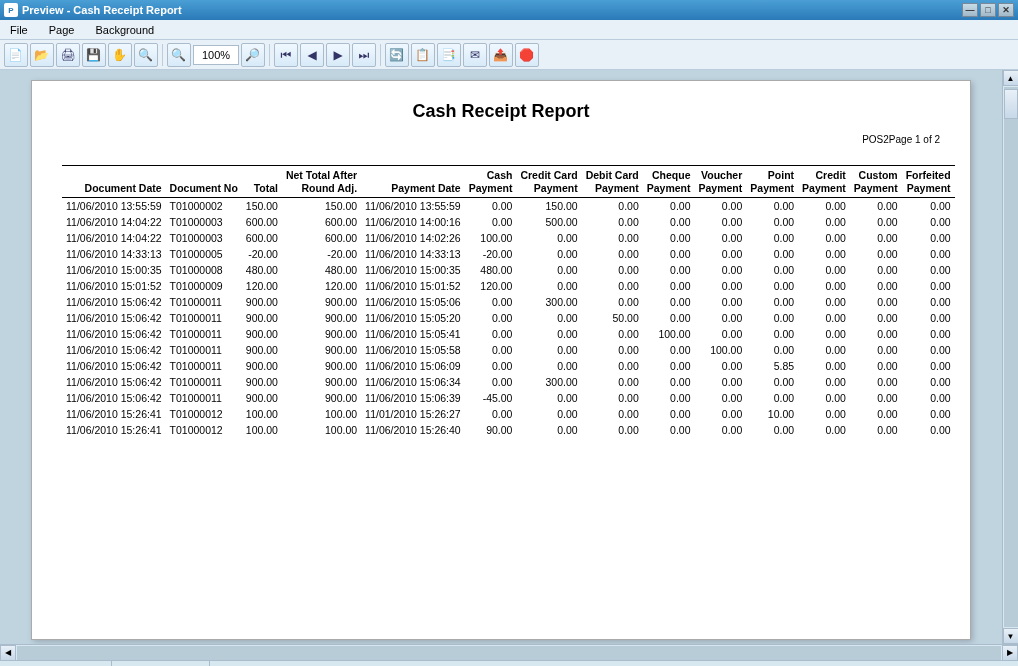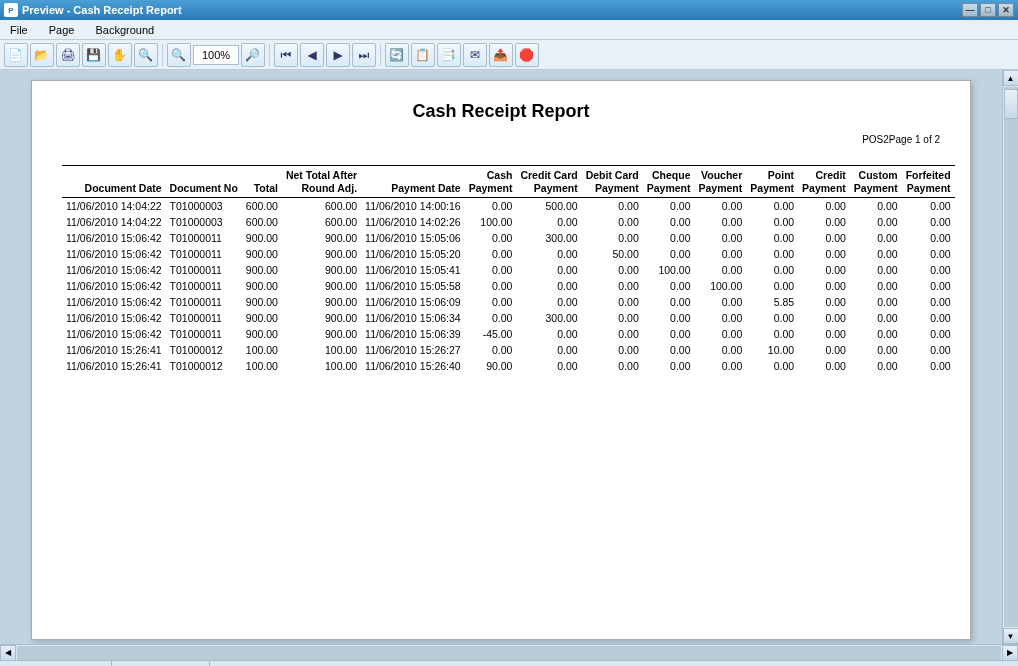--- a/index.html
+++ b/index.html
@@ -248,20 +248,36 @@
             <th class="right">Cheque<br>Payment</th>
             <th class="right">Voucher<br>Payment</th>
             <th class="right">Point<br>Payment</th>
             <th class="right">Credit<br>Payment</th>
             <th class="right">Custom<br>Payment</th>
             <th class="right">Forfeited<br>Payment</th>
           </tr>
         </thead>
         <tbody id="table-body">
             <tr>
+              <td>11/06/2010 13:55:59</td>
+              <td>T01000002</td>
+              <td class="right">150.00</td>
+              <td class="right">150.00</td>
+              <td class="right">11/06/2010 13:55:59</td>
+              <td class="right">0.00</td>
+              <td class="right">150.00</td>
+              <td class="right">0.00</td>
+              <td class="right">0.00</td>
+              <td class="right">0.00</td>
+              <td class="right">0.00</td>
+              <td class="right">0.00</td>
+              <td class="right">0.00</td>
+              <td class="right">0.00</td>
+            </tr>
+            <tr>
               <td>11/06/2010 14:04:22</td>
               <td>T01000003</td>
               <td class="right">600.00</td>
               <td class="right">600.00</td>
               <td class="right">11/06/2010 14:00:16</td>
               <td class="right">0.00</td>
               <td class="right">500.00</td>
               <td class="right">0.00</td>
               <td class="right">0.00</td>
               <td class="right">0.00</td>
@@ -280,20 +296,68 @@
               <td class="right">0.00</td>
               <td class="right">0.00</td>
               <td class="right">0.00</td>
               <td class="right">0.00</td>
               <td class="right">0.00</td>
               <td class="right">0.00</td>
               <td class="right">0.00</td>
               <td class="right">0.00</td>
             </tr>
             <tr>
+              <td>11/06/2010 14:33:13</td>
+              <td>T01000005</td>
+              <td class="right">-20.00</td>
+              <td class="right">-20.00</td>
+              <td class="right">11/06/2010 14:33:13</td>
+              <td class="right">-20.00</td>
+              <td class="right">0.00</td>
+              <td class="right">0.00</td>
+              <td class="right">0.00</td>
+              <td class="right">0.00</td>
+              <td class="right">0.00</td>
+              <td class="right">0.00</td>
+              <td class="right">0.00</td>
+              <td class="right">0.00</td>
+            </tr>
+            <tr>
+              <td>11/06/2010 15:00:35</td>
+              <td>T01000008</td>
+              <td class="right">480.00</td>
+              <td class="right">480.00</td>
+              <td class="right">11/06/2010 15:00:35</td>
+              <td class="right">480.00</td>
+              <td class="right">0.00</td>
+              <td class="right">0.00</td>
+              <td class="right">0.00</td>
+              <td class="right">0.00</td>
+              <td class="right">0.00</td>
+              <td class="right">0.00</td>
+              <td class="right">0.00</td>
+              <td class="right">0.00</td>
+            </tr>
+            <tr>
+              <td>11/06/2010 15:01:52</td>
+              <td>T01000009</td>
+              <td class="right">120.00</td>
+              <td class="right">120.00</td>
+              <td class="right">11/06/2010 15:01:52</td>
+              <td class="right">120.00</td>
+              <td class="right">0.00</td>
+              <td class="right">0.00</td>
+              <td class="right">0.00</td>
+              <td class="right">0.00</td>
+              <td class="right">0.00</td>
+              <td class="right">0.00</td>
+              <td class="right">0.00</td>
+              <td class="right">0.00</td>
+            </tr>
+            <tr>
               <td>11/06/2010 15:06:42</td>
               <td>T01000011</td>
               <td class="right">900.00</td>
               <td class="right">900.00</td>
               <td class="right">11/06/2010 15:05:06</td>
               <td class="right">0.00</td>
               <td class="right">300.00</td>
               <td class="right">0.00</td>
               <td class="right">0.00</td>
               <td class="right">0.00</td>
@@ -396,21 +460,21 @@
               <td class="right">0.00</td>
               <td class="right">0.00</td>
               <td class="right">0.00</td>
               <td class="right">0.00</td>
             </tr>
             <tr>
               <td>11/06/2010 15:26:41</td>
               <td>T01000012</td>
               <td class="right">100.00</td>
               <td class="right">100.00</td>
-              <td class="right">11/06/2010 15:26:27</td>
+              <td class="right">11/01/2010 15:26:27</td>
               <td class="right">0.00</td>
               <td class="right">0.00</td>
               <td class="right">0.00</td>
               <td class="right">0.00</td>
               <td class="right">0.00</td>
               <td class="right">10.00</td>
               <td class="right">0.00</td>
               <td class="right">0.00</td>
               <td class="right">0.00</td>
             </tr>

